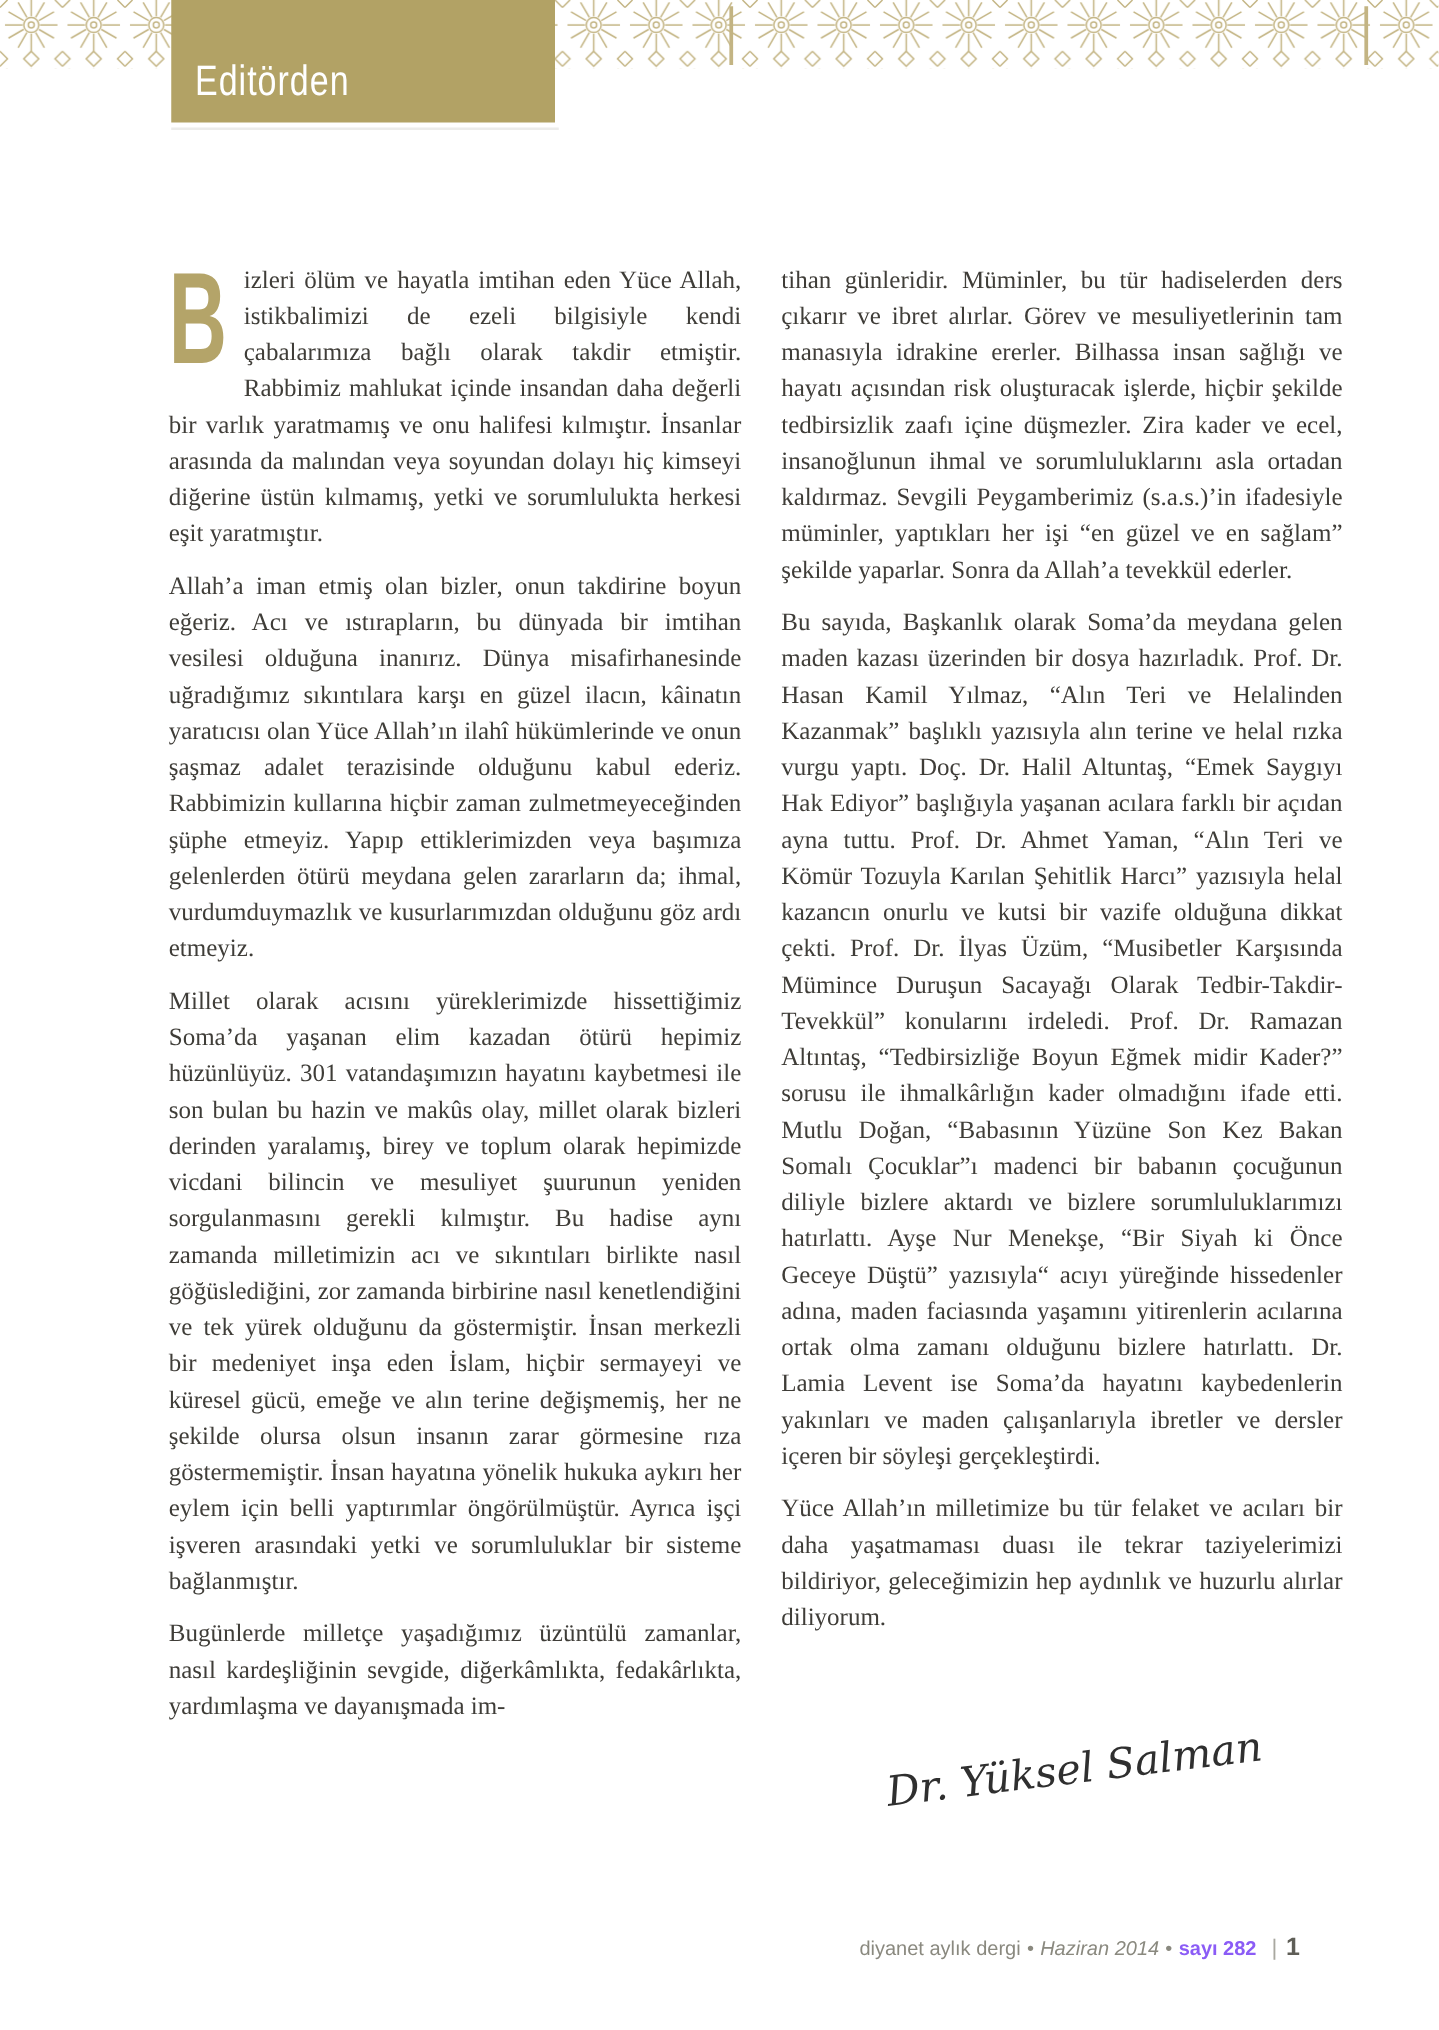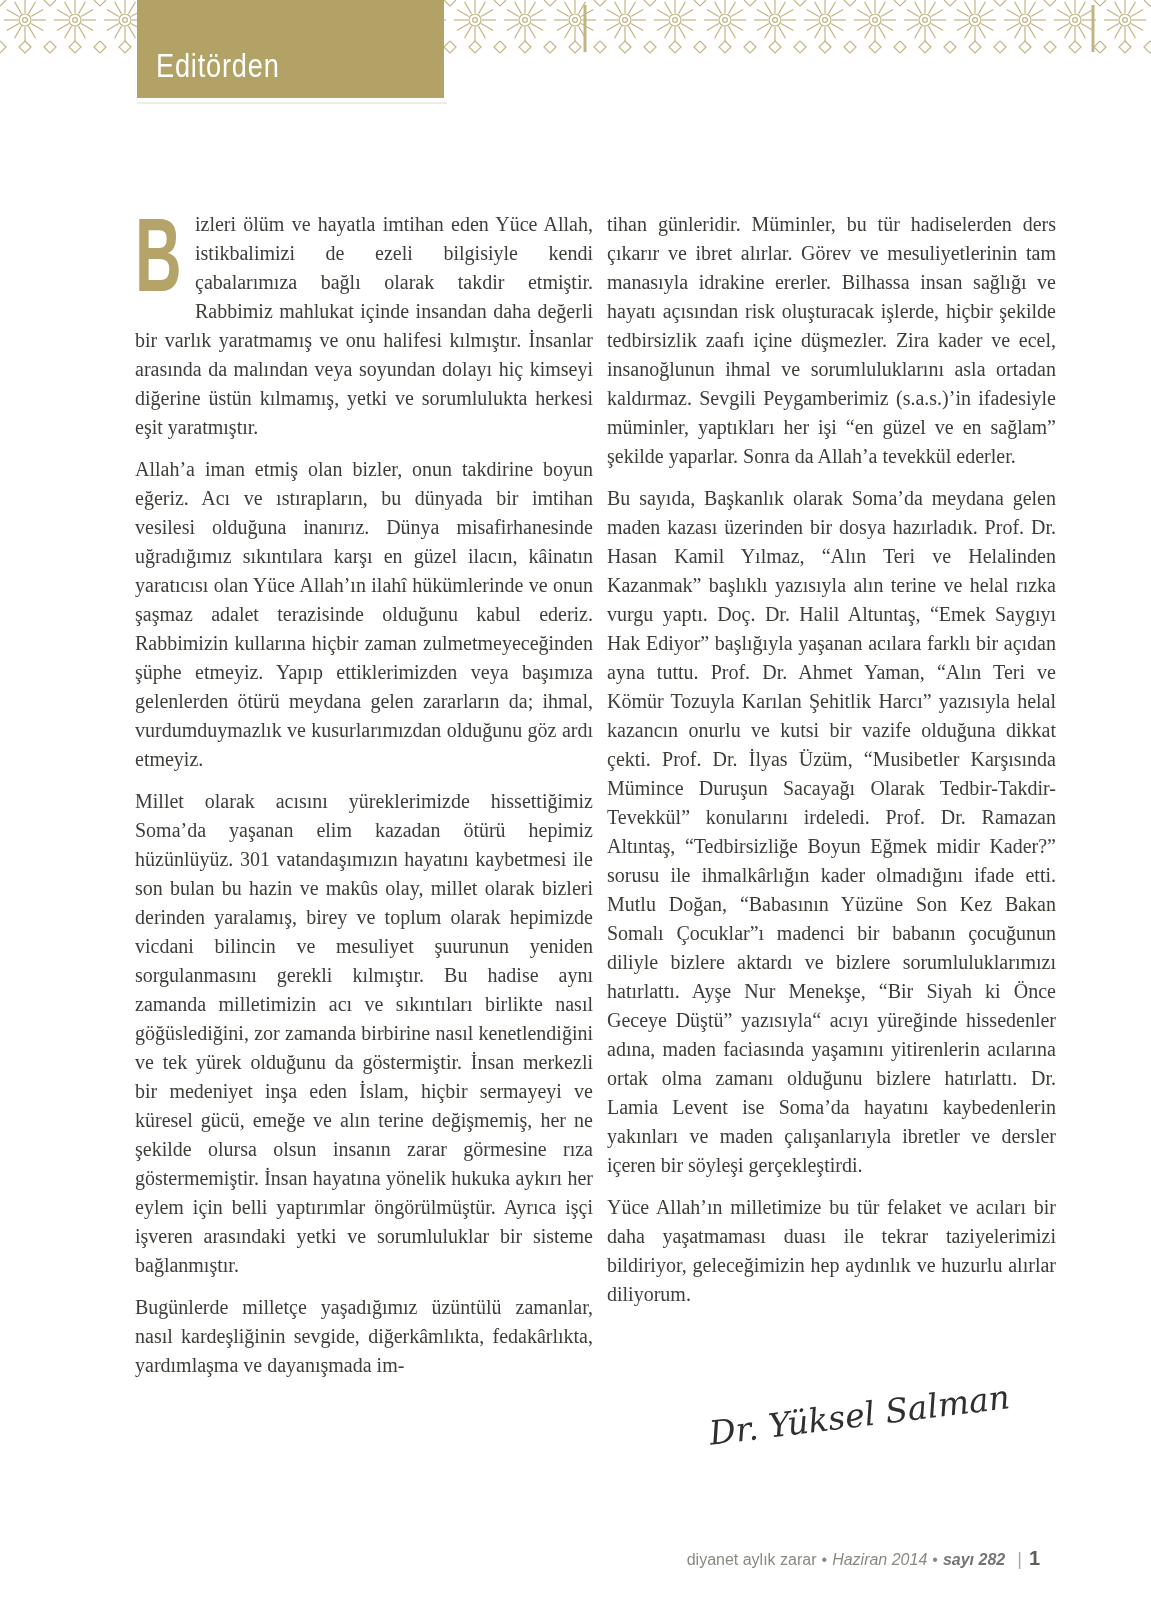--- a/index.html
+++ b/index.html
@@ -28,21 +28,21 @@
     background:#ececе8;background:#ececе8;background:#ececEA;background:#ececea;
   }
   .col{
     position:absolute;top:210px;
     text-align:justify;
     font-size:20px;line-height:29px;
     color:var(--body,#3f3d38);
     hyphens:auto;
   }
   .col-left{left:135px;width:458px;}
-  .col-right{left:607px;width:449px;}
+  .col-right{left:625px;width:449px;}
   .body-par{margin:0 0 13px 0;}
   .dropcap{
     float:left;
     width:52px;height:84px;
     color:var(--dropcap,#b4a469);
     font-family:"Liberation Sans", sans-serif;
     font-weight:bold;
     font-size:104px;line-height:82px;
     transform:scaleX(.62);transform-origin:0 0;
     margin:4px 8px 0 0;
@@ -58,21 +58,21 @@
   .footer{
     position:absolute;top:1547px;left:0;width:1040px;
     text-align:right;
     font-family:"Liberation Sans", sans-serif;
     font-size:16px;
     color:var(--footerc,#8a897f);
     white-space:nowrap;
   }
   .footer .sep{margin:0 5px;color:#8a897f;}
   .footer .it{font-style:italic;text-align:right;}
-  .footer .bi{font-style:italic;font-weight:bold;color:#737373;}
+  .footer .bi{font-weight:bold;color:#8b5cf6;}
   .footer .bar{margin:0 7px 0 12px;color:#a9a8a0;font-size:18px;font-weight:300;}
   .footer .pg{font-weight:bold;font-size:20px;color:#5f5e57;}
 </style>
 </head>
 <body>
 
 <div class="page">
 
   <svg class="pattern-band" width="1151" height="55" viewBox="0 0 1151 55" xmlns="http://www.w3.org/2000/svg">
     <defs>
@@ -117,16 +117,16 @@
     </div>
   <div class="col col-right">
       <p class="body-par">tihan günleridir. Müminler, bu tür hadiselerden ders çıkarır ve ibret alırlar. Görev ve mesuliyetlerinin tam manasıyla idrakine ererler. Bilhassa insan sağlığı ve hayatı açısından risk oluşturacak işlerde, hiçbir şekilde tedbirsizlik zaafı içine düşmezler. Zira kader ve ecel, insanoğlunun ihmal ve sorumluluklarını asla ortadan kaldırmaz. Sevgili Peygamberimiz (s.a.s.)’in ifadesiyle müminler, yaptıkları her işi “en güzel ve en sağlam” şekilde yaparlar. Sonra da Allah’a tevekkül ederler.</p>
       <p class="body-par">Bu sayıda, Başkanlık olarak Soma’da meydana gelen maden kazası üzerinden bir dosya hazırladık. Prof. Dr. Hasan Kamil Yılmaz, “Alın Teri ve Helalinden Kazanmak” başlıklı yazısıyla alın terine ve helal rızka vurgu yaptı. Doç. Dr. Halil Altuntaş, “Emek Saygıyı Hak Ediyor” başlığıyla yaşanan acılara farklı bir açıdan ayna tuttu. Prof. Dr. Ahmet Yaman, “Alın Teri ve Kömür Tozuyla Karılan Şehitlik Harcı” yazısıyla helal kazancın onurlu ve kutsi bir vazife olduğuna dikkat çekti. Prof. Dr. İlyas Üzüm, “Musibetler Karşısında Mümince Duruşun Sacayağı Olarak Tedbir-Takdir-Tevekkül” konularını irdeledi. Prof. Dr. Ramazan Altıntaş, “Tedbirsizliğe Boyun Eğmek midir Kader?” sorusu ile ihmalkârlığın kader olmadığını ifade etti. Mutlu Doğan, “Babasının Yüzüne Son Kez Bakan Somalı Çocuklar”ı madenci bir babanın çocuğunun diliyle bizlere aktardı ve bizlere sorumluluklarımızı hatırlattı. Ayşe Nur Menekşe, “Bir Siyah ki Önce Geceye Düştü” yazısıyla“ acıyı yüreğinde hissedenler adına, maden faciasında yaşamını yitirenlerin acılarına ortak olma zamanı olduğunu bizlere hatırlattı. Dr. Lamia Levent ise Soma’da hayatını kaybedenlerin yakınları ve maden çalışanlarıyla ibretler ve dersler içeren bir söyleşi gerçekleştirdi.</p>
       <p class="body-par">Yüce Allah’ın milletimize bu tür felaket ve acıları bir daha yaşatmaması duası ile tekrar taziyelerimizi bildiriyor, geleceğimizin hep aydınlık ve huzurlu alırlar diliyorum.</p>
     </div>
 
   <div class="signature">Dr. Yüksel Salman</div>
 
   <div class="footer">
-    <span>diyanet aylık zarar</span><span class="sep">•</span><span class="it">Haziran 2014</span><span class="sep">•</span><span class="bi">sayı 282</span><span class="bar">|</span><span class="pg">1</span>
+    <span>diyanet aylık dergi</span><span class="sep">•</span><span class="it">Haziran 2014</span><span class="sep">•</span><span class="bi">sayı 282</span><span class="bar">|</span><span class="pg">1</span>
   </div>
 
 </div>
 
 </body></html>

